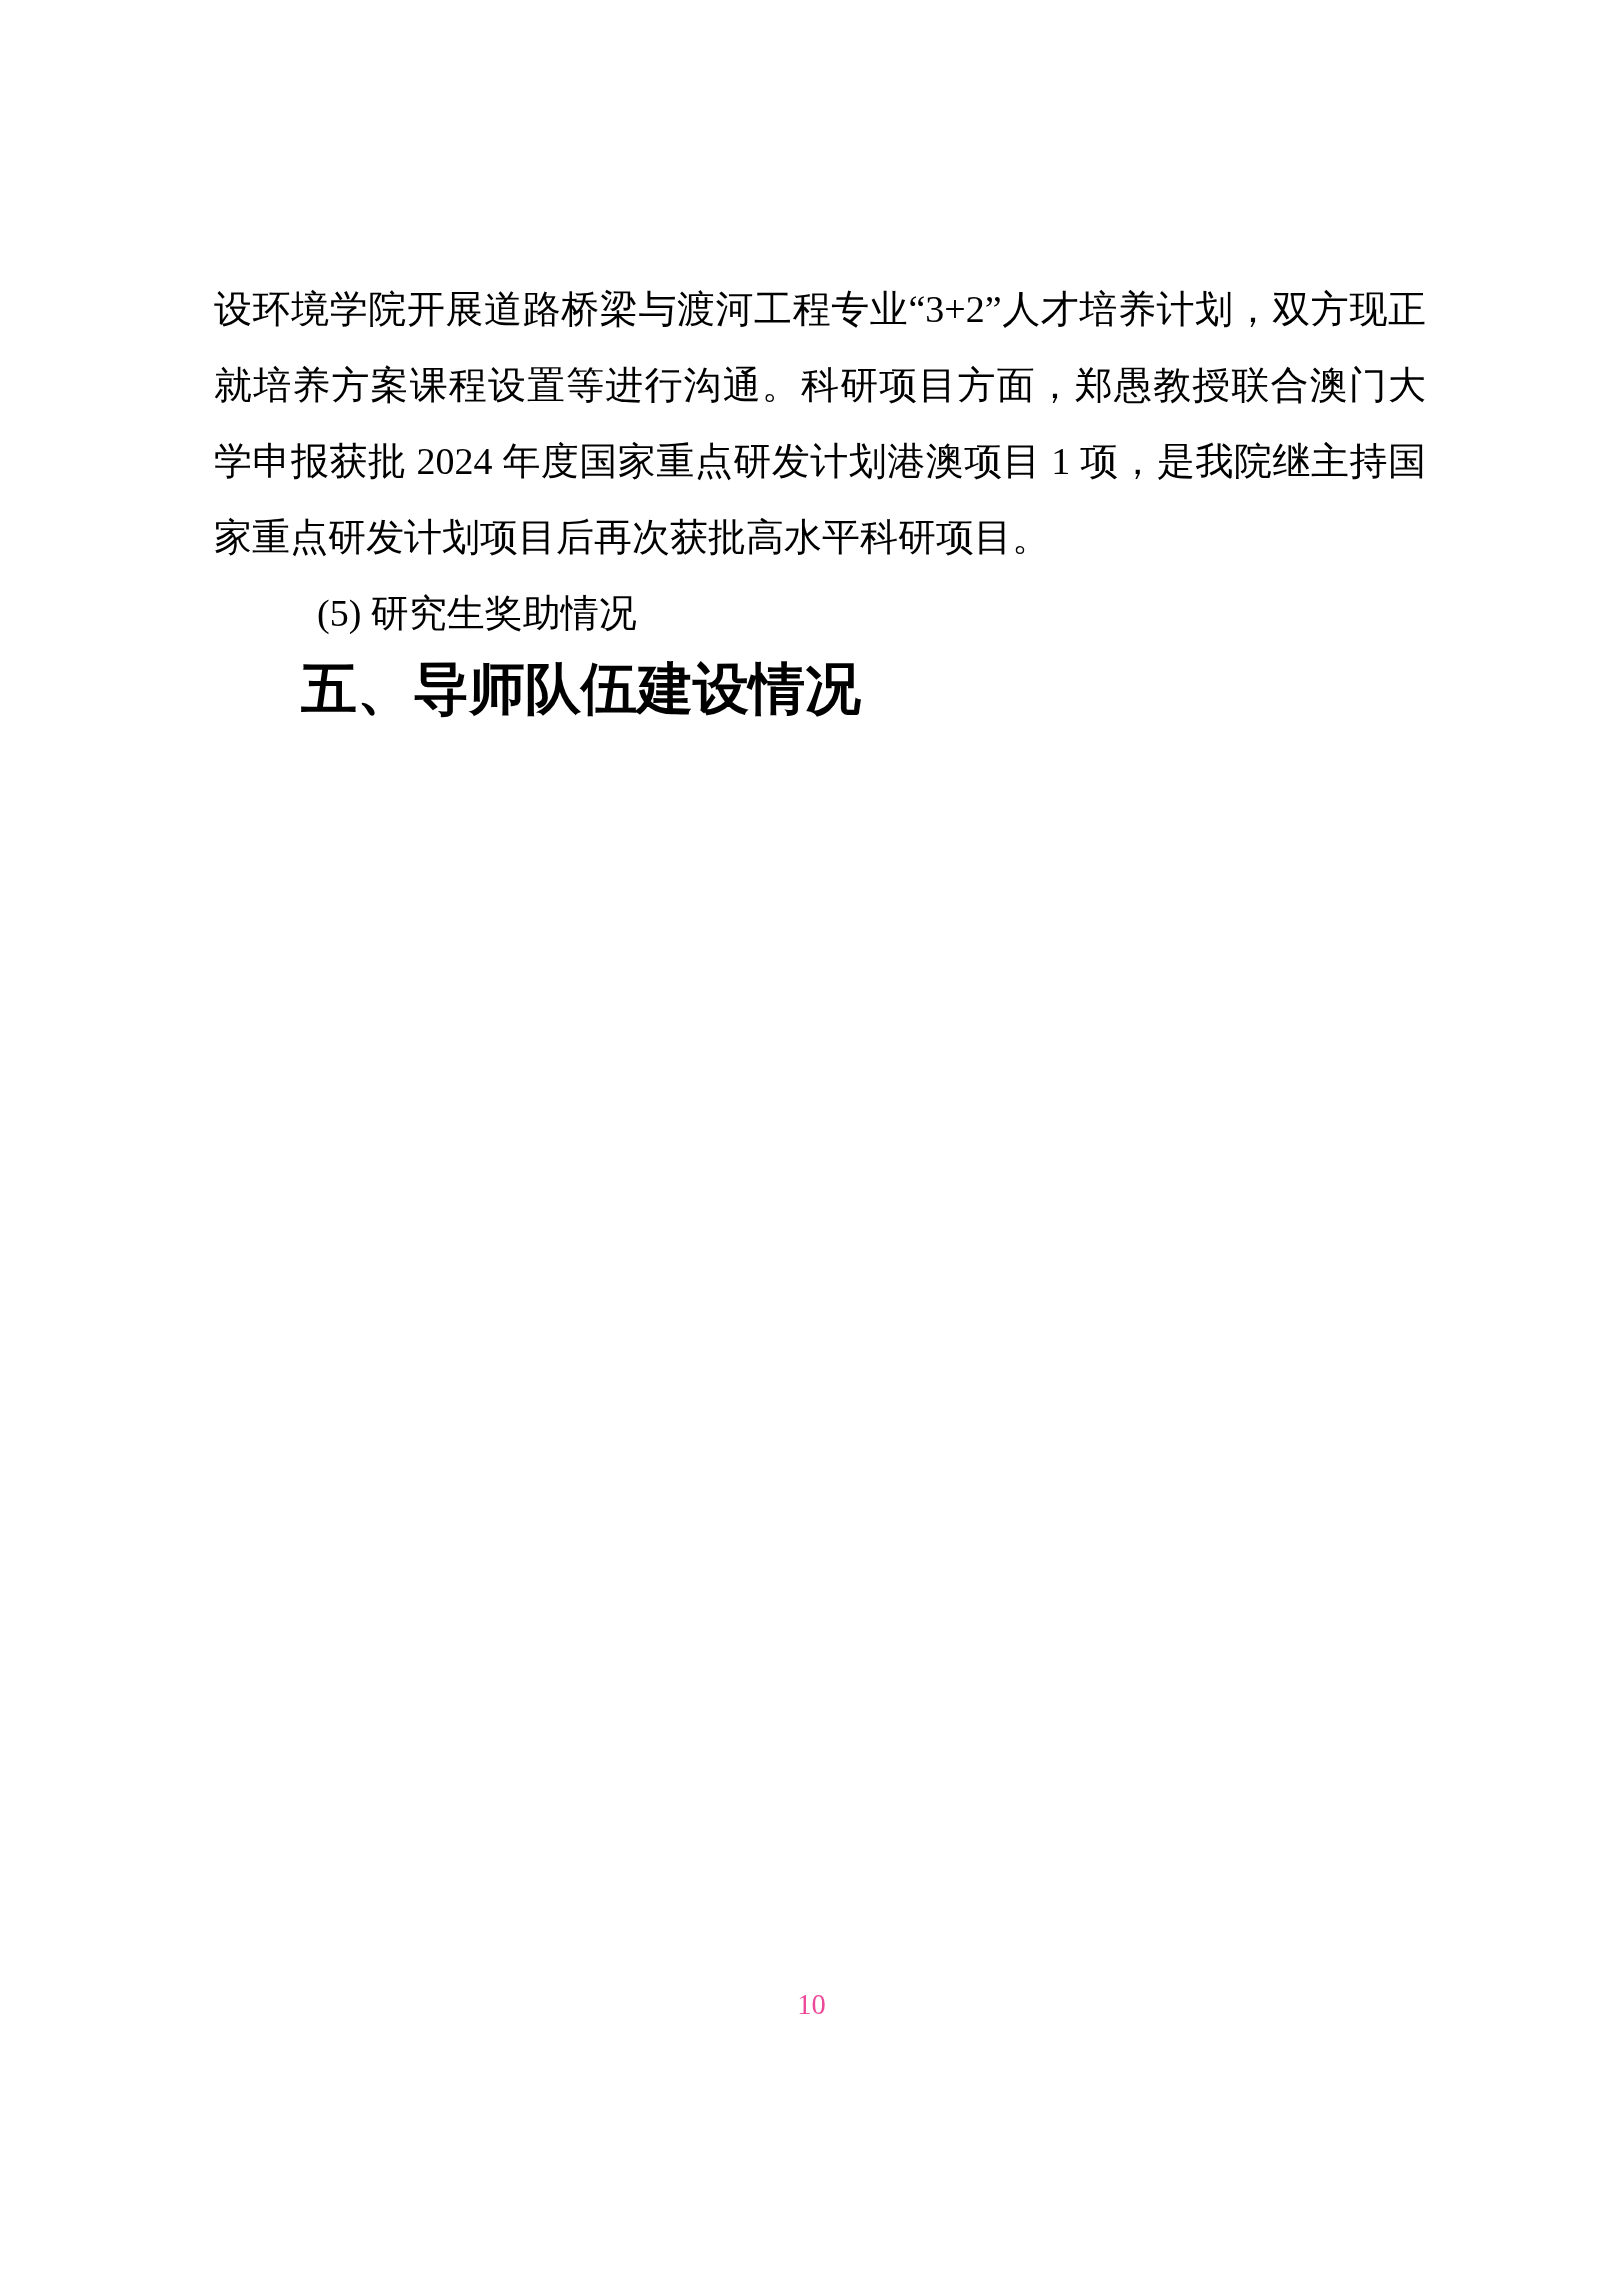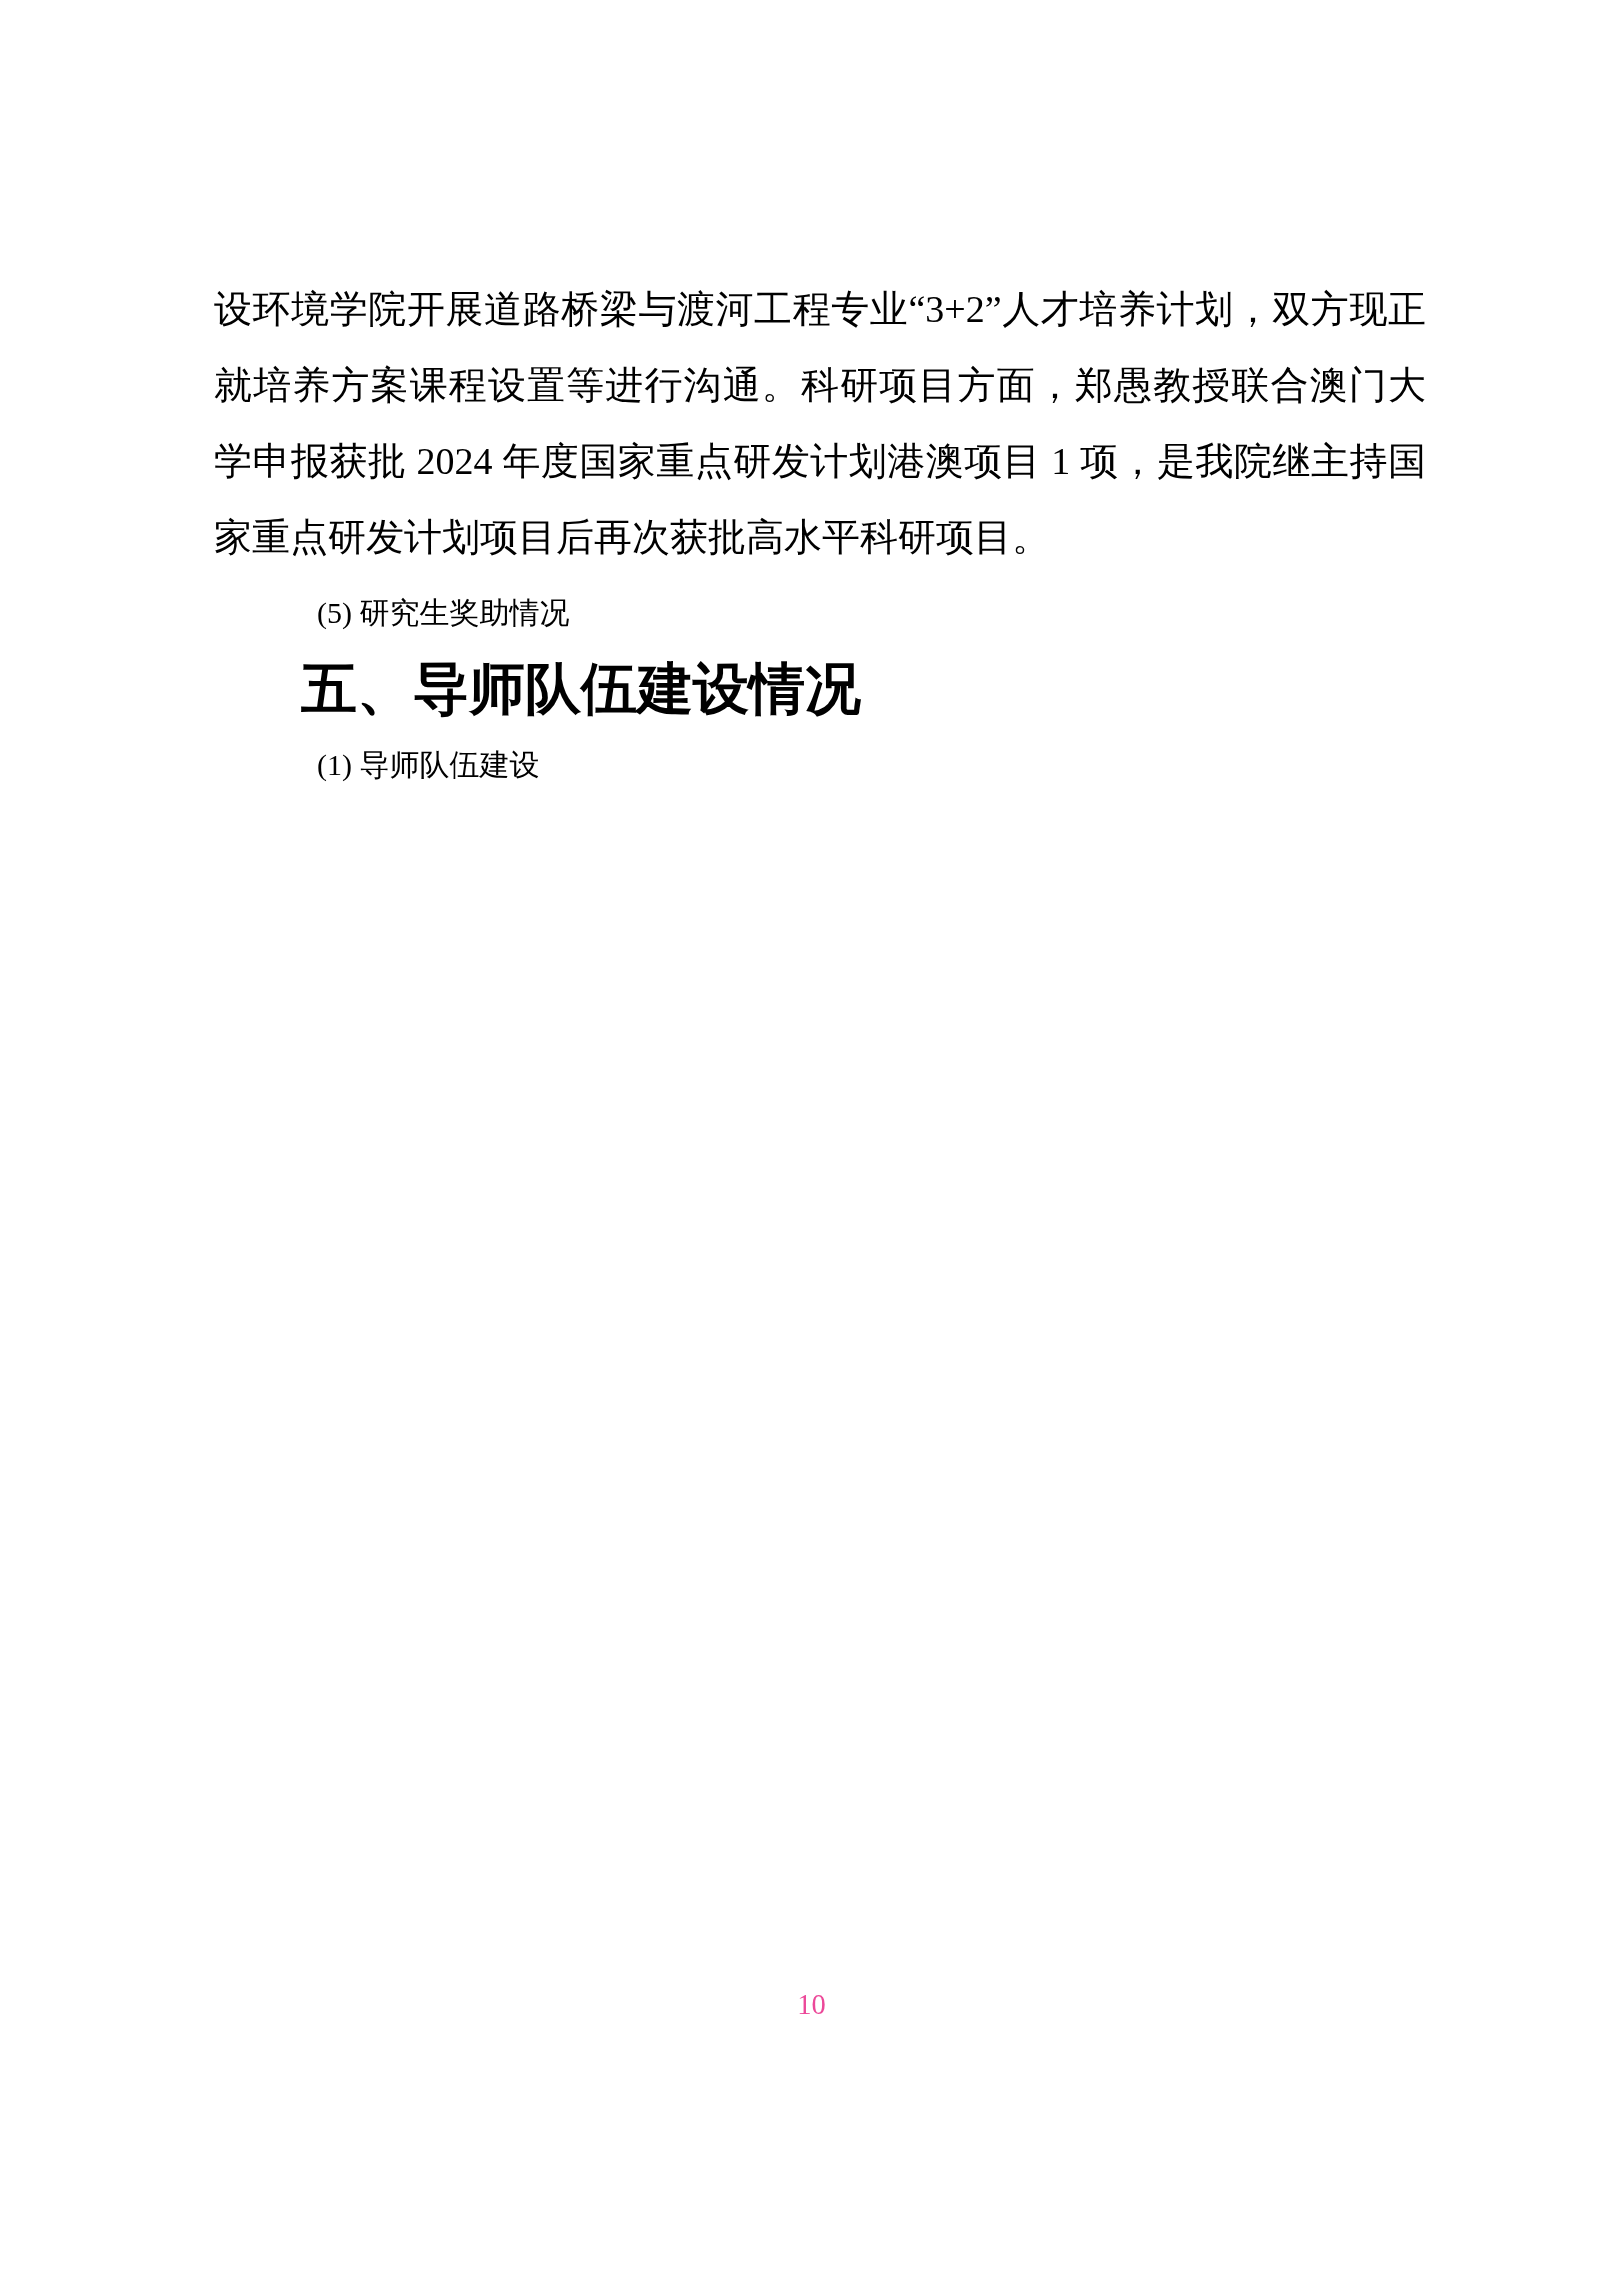--- a/index.html
+++ b/index.html
@@ -25,21 +25,21 @@
     text-align: justify;
   }
   .par.indent {
     text-indent: 76px;
   }
   .par.cutoff {
     text-align-last: justify;
   }
   .subhead {
     margin: 0;
-    font-size: 30px;
+    font-size: 38px;
     line-height: 76px;
     text-indent: 103px;
     font-weight: normal;
   }
   .main-heading {
     margin: 0;
     font-size: 56px;
     line-height: 76px;
     text-indent: 87px;
     font-weight: bold;
@@ -63,20 +63,19 @@
 <div class="page">
 
   <p class="par">设环境学院开展道路桥梁与渡河工程专业“3+2”人才培养计划，双方现正就培养方案课程设置等进行沟通。科研项目方面，郑愚教授联合澳门大学申报获批 2024 年度国家重点研发计划港澳项目 1 项，是我院继主持国家重点研发计划项目后再次获批高水平科研项目。</p>
 
   <p class="subhead">(5) 研究生奖助情况</p>
 
 
 
   <h2 class="main-heading">五、导师队伍建设情况</h2>
 
-  <p class="subhead">(1) 导师队伍建设</p>
 
 
 
   <div class="page-number">10</div>
 
 </div>
 
 
 </body></html>

